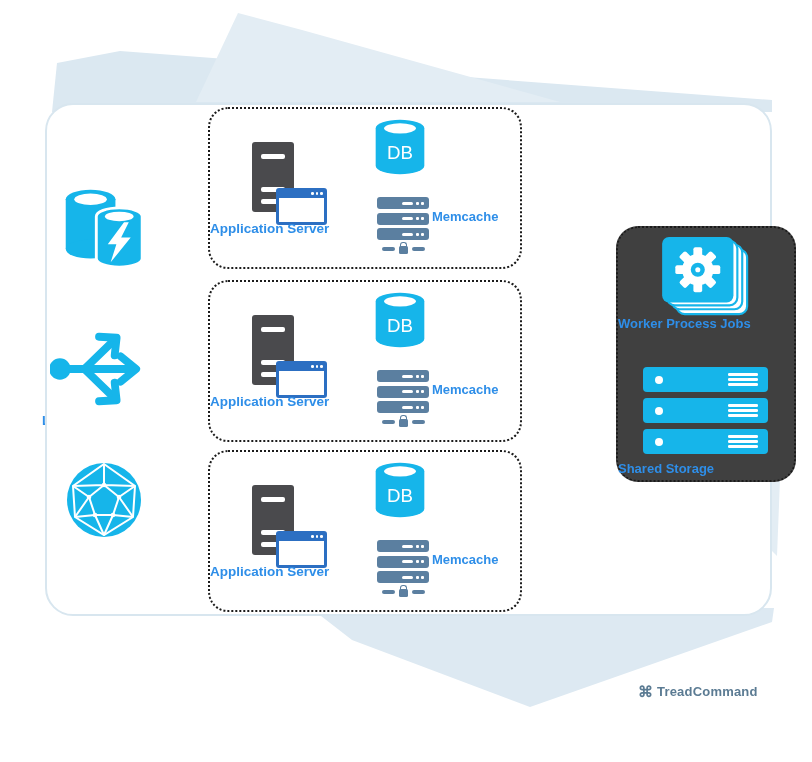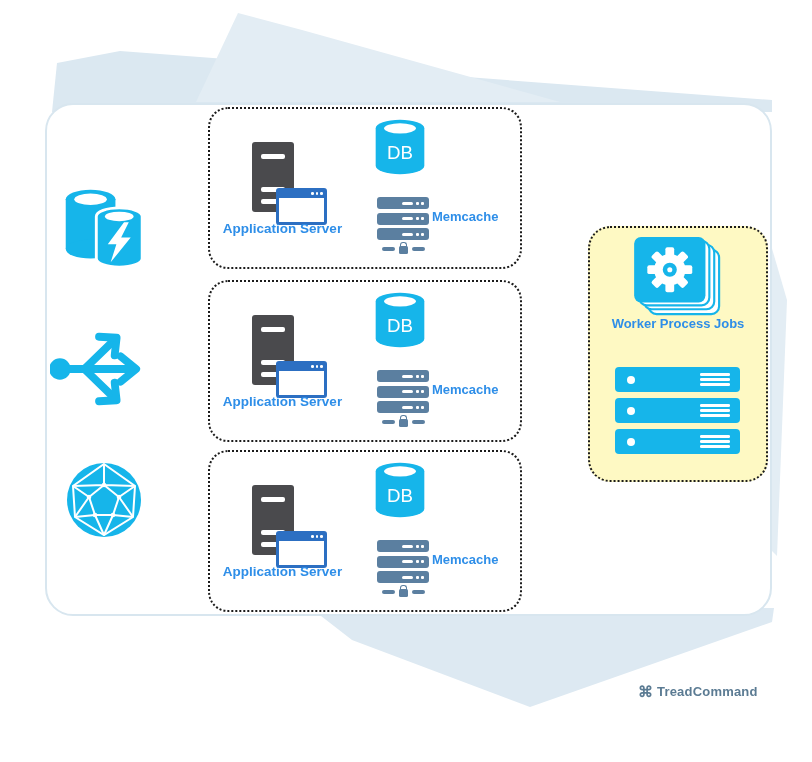--- a/index.html
+++ b/index.html
@@ -7,23 +7,23 @@
   #stage{position:relative;width:812px;height:762px;background:#ffffff;overflow:hidden;
          font-family:"Liberation Sans",sans-serif;}
   
   #bg-shapes{position:absolute;left:0;top:0;z-index:0;}
   
   .card{position:absolute;left:45px;top:103px;width:723px;height:509px;background:#ffffff;
         border:2.5px solid #d8e6ef;border-radius:28px;z-index:1;}
   
   .tier-box{position:absolute;left:208px;width:310px;height:158px;background:#fff;
             border:2px dotted #1b1b1b;border-radius:20px;z-index:2;}
-  .panel-right{position:absolute;left:588px;top:226px;width:176px;height:252px;background:#fef9c3;
+  .panel-right{position:absolute;left:616px;top:226px;width:176px;height:252px;background:#404040;
                border:2px dotted #1b1b1b;border-radius:22px;z-index:2;}
-  .lbl{position:absolute;font-weight:bold;font-size:13px;color:#2e8ee8;text-align:center;line-height:1.1;}
+  .lbl{position:absolute;font-weight:bold;font-size:13px;color:#2e8ee8;text-align:left;line-height:1.1;}
   
   .rail-item{position:absolute;z-index:2;}
   
   .tower{position:absolute;left:42px;top:33px;width:42px;height:70px;background:#4a4a4d;border-radius:3px;}
   .tower .slot{position:absolute;left:9px;width:24px;height:5px;background:#fff;border-radius:2px;}
   .appwin{position:absolute;left:66px;top:79px;width:45px;height:31px;background:#fff;
           border:3px solid #2c6fc2;border-radius:3px;}
   .appwin .bar{position:absolute;left:-1px;top:-1px;right:-1px;height:8px;background:#2c6fc2;border-radius:1px 1px 0 0;}
   .appwin .dots{position:absolute;right:2px;top:2px;display:flex;gap:2px;}
   .appwin .dots i{width:2.6px;height:2.6px;background:#fff;border-radius:50%;}
@@ -294,20 +294,21 @@
         </span>
     </div>
     <div class="st-bar" style="top:201px;">
       <span class="dot"></span>
         <span class="lines">
           <i></i>
           <i></i>
           <i></i>
         </span>
     </div>
+    <div class="lbl" style="left:0;top:234px;width:176px;">Shared Storage</div>
   </div>
 
   <div class="brand">
     <span class="glyph">⌘</span>
     <span class="name">TreadCommand</span>
   </div>
 
 </div>
 
 </body></html>

